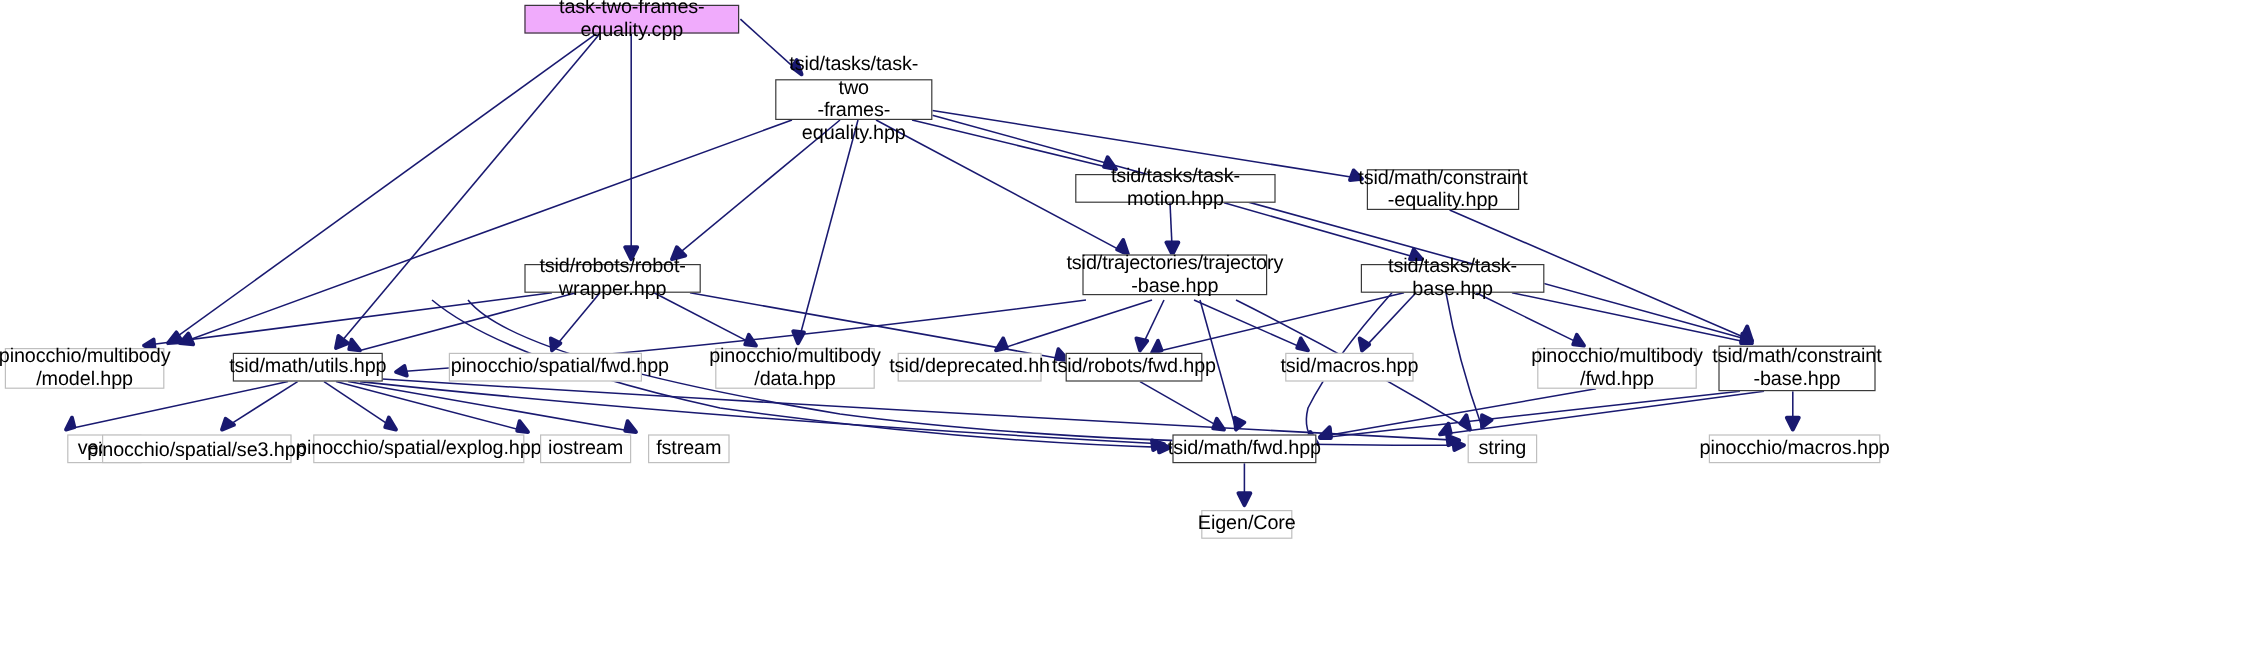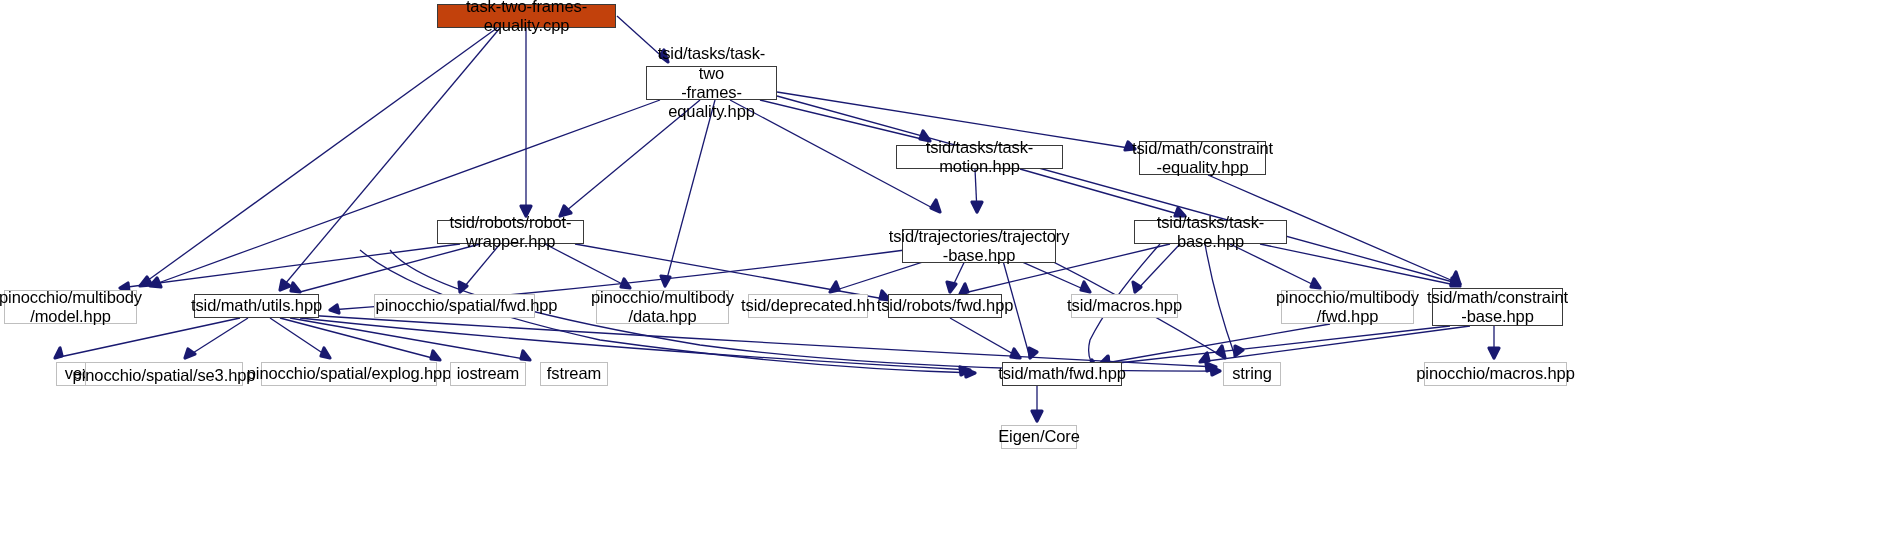--- a/index.html
+++ b/index.html
@@ -34,21 +34,21 @@
     color: #000000;
     background: #ffffff;
     border: 1px solid #bfbfbf;
     white-space: pre;
     letter-spacing: -0.1px;
   }
   .node.strong {
     border: 1.6px solid #3a3a3a;
   }
   .node.root {
-    background: #c2410c;
+    background: #f0abfc;
     border: 1.6px solid #3a3a3a;
   }
   .node-label {
     display: block;
     white-space: pre-line;
   }
 </style>
 </head>
 <body>
 
@@ -150,40 +150,40 @@
     </svg>
 
   <div id="node-layer">
       <div class="node root" style="left: 437px; top: 4px; width: 179px; height: 24px;"><span class="node-label">task-two-frames-equality.cpp</span></div>
       <div class="node strong" style="left: 646px; top: 66px; width: 131px; height: 34px;"><span class="node-label">tsid/tasks/task-two
 -frames-equality.hpp</span></div>
       <div class="node strong" style="left: 896px; top: 145px; width: 167px; height: 24px;"><span class="node-label">tsid/tasks/task-motion.hpp</span></div>
       <div class="node strong" style="left: 1139px; top: 141px; width: 127px; height: 34px;"><span class="node-label">tsid/math/constraint
 -equality.hpp</span></div>
       <div class="node strong" style="left: 437px; top: 220px; width: 147px; height: 24px;"><span class="node-label">tsid/robots/robot-wrapper.hpp</span></div>
-      <div class="node strong" style="left: 902px; top: 229px; width: 154px; height: 34px;"><span class="node-label">tsid/trajectories/trajectory
+      <div class="node strong" style="left: 902px; top: 212px; width: 154px; height: 34px;"><span class="node-label">tsid/trajectories/trajectory
 -base.hpp</span></div>
       <div class="node strong" style="left: 1134px; top: 220px; width: 153px; height: 24px;"><span class="node-label">tsid/tasks/task-base.hpp</span></div>
       <div class="node " style="left: 4px; top: 290px; width: 133px; height: 34px;"><span class="node-label">pinocchio/multibody
 /model.hpp</span></div>
       <div class="node strong" style="left: 194px; top: 294px; width: 125px; height: 24px;"><span class="node-label">tsid/math/utils.hpp</span></div>
       <div class="node " style="left: 374px; top: 294px; width: 161px; height: 24px; padding-left: 24px;"><span class="node-label">pinocchio/spatial/fwd.hpp</span></div>
       <div class="node " style="left: 596px; top: 290px; width: 133px; height: 34px;"><span class="node-label">pinocchio/multibody
 /data.hpp</span></div>
       <div class="node " style="left: 748px; top: 294px; width: 120px; height: 24px;"><span class="node-label">tsid/deprecated.hh</span></div>
       <div class="node strong" style="left: 888px; top: 294px; width: 114px; height: 24px;"><span class="node-label">tsid/robots/fwd.hpp</span></div>
       <div class="node " style="left: 1071px; top: 294px; width: 107px; height: 24px;"><span class="node-label">tsid/macros.hpp</span></div>
       <div class="node " style="left: 1281px; top: 290px; width: 133px; height: 34px;"><span class="node-label">pinocchio/multibody
 /fwd.hpp</span></div>
       <div class="node strong" style="left: 1432px; top: 288px; width: 131px; height: 38px;"><span class="node-label">tsid/math/constraint
 -base.hpp</span></div>
       <div class="node " style="left: 8px; top: 362px; width: 62px; height: 24px; margin-left: 48px;"><span class="node-label">vector</span></div>
       <div class="node " style="left: 85px; top: 362px; width: 158px; height: 24px; align-items: flex-end;"><span class="node-label">pinocchio/spatial/se3.hpp</span></div>
       <div class="node " style="left: 261px; top: 362px; width: 176px; height: 24px;"><span class="node-label">pinocchio/spatial/explog.hpp</span></div>
       <div class="node " style="left: 450px; top: 362px; width: 76px; height: 24px;"><span class="node-label">iostream</span></div>
       <div class="node " style="left: 540px; top: 362px; width: 68px; height: 24px;"><span class="node-label">fstream</span></div>
-      <div class="node strong" style="left: 977px; top: 362px; width: 120px; height: 24px; margin-left: 25px;"><span class="node-label">tsid/math/fwd.hpp</span></div>
+      <div class="node strong" style="left: 977px; top: 362px; width: 120px; height: 24px;"><span class="node-label">tsid/math/fwd.hpp</span></div>
       <div class="node " style="left: 1223px; top: 362px; width: 58px; height: 24px;"><span class="node-label">string</span></div>
       <div class="node " style="left: 1424px; top: 362px; width: 143px; height: 24px;"><span class="node-label">pinocchio/macros.hpp</span></div>
       <div class="node " style="left: 1001px; top: 425px; width: 76px; height: 24px;"><span class="node-label">Eigen/Core</span></div>
     </div>
 
 </div>
 
 </body></html>

